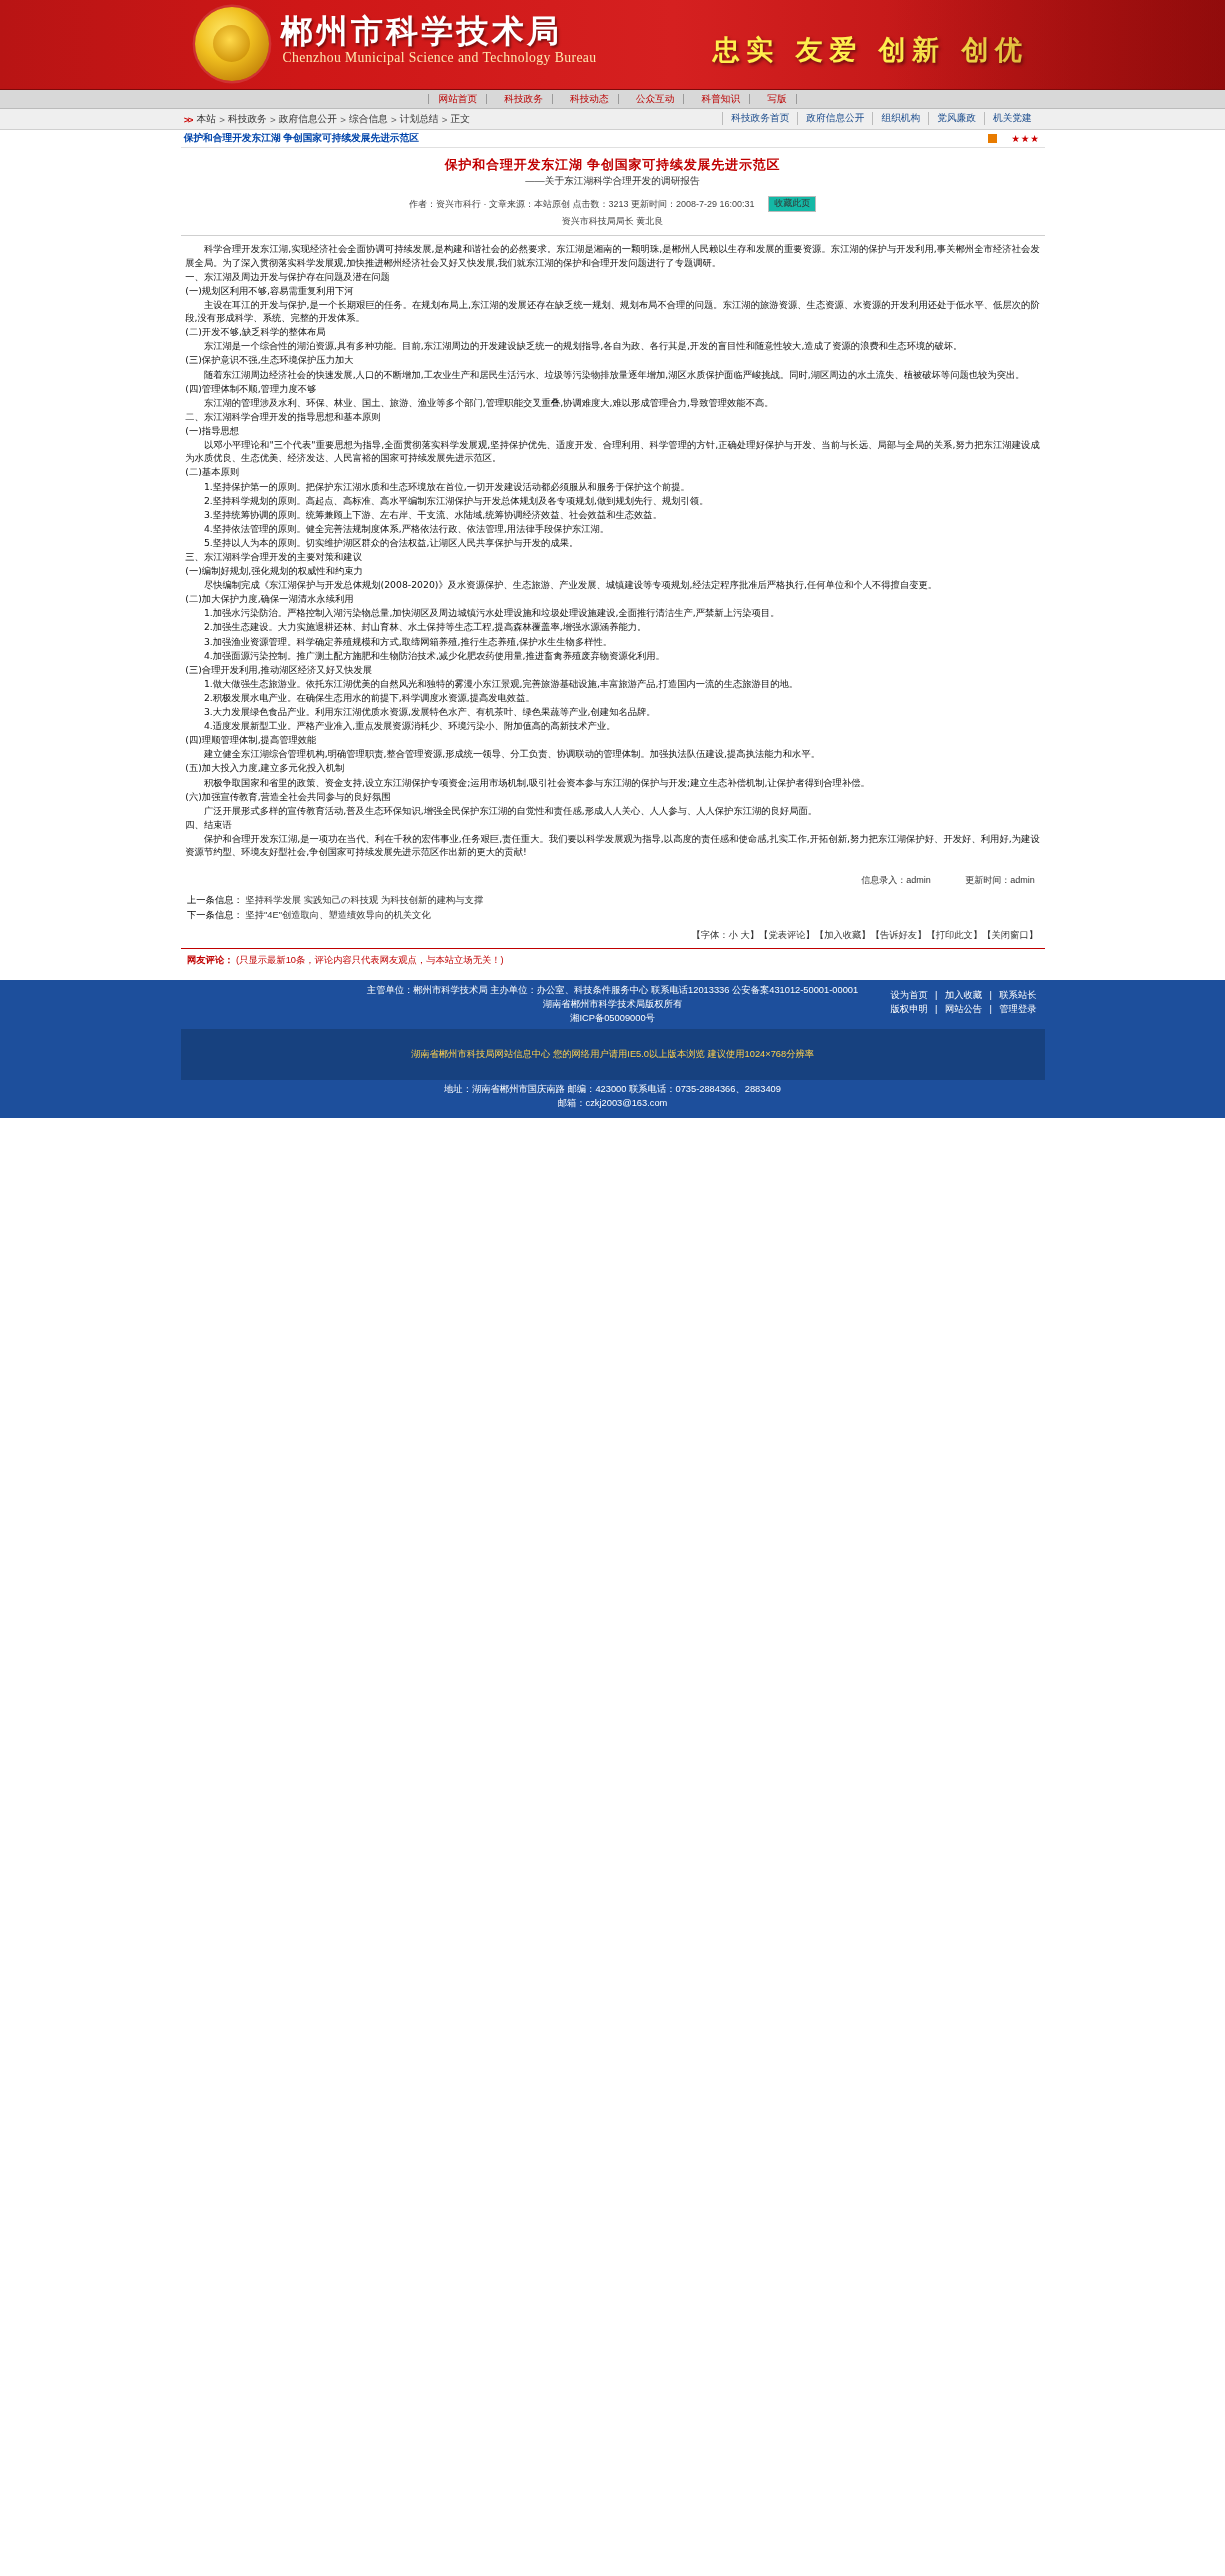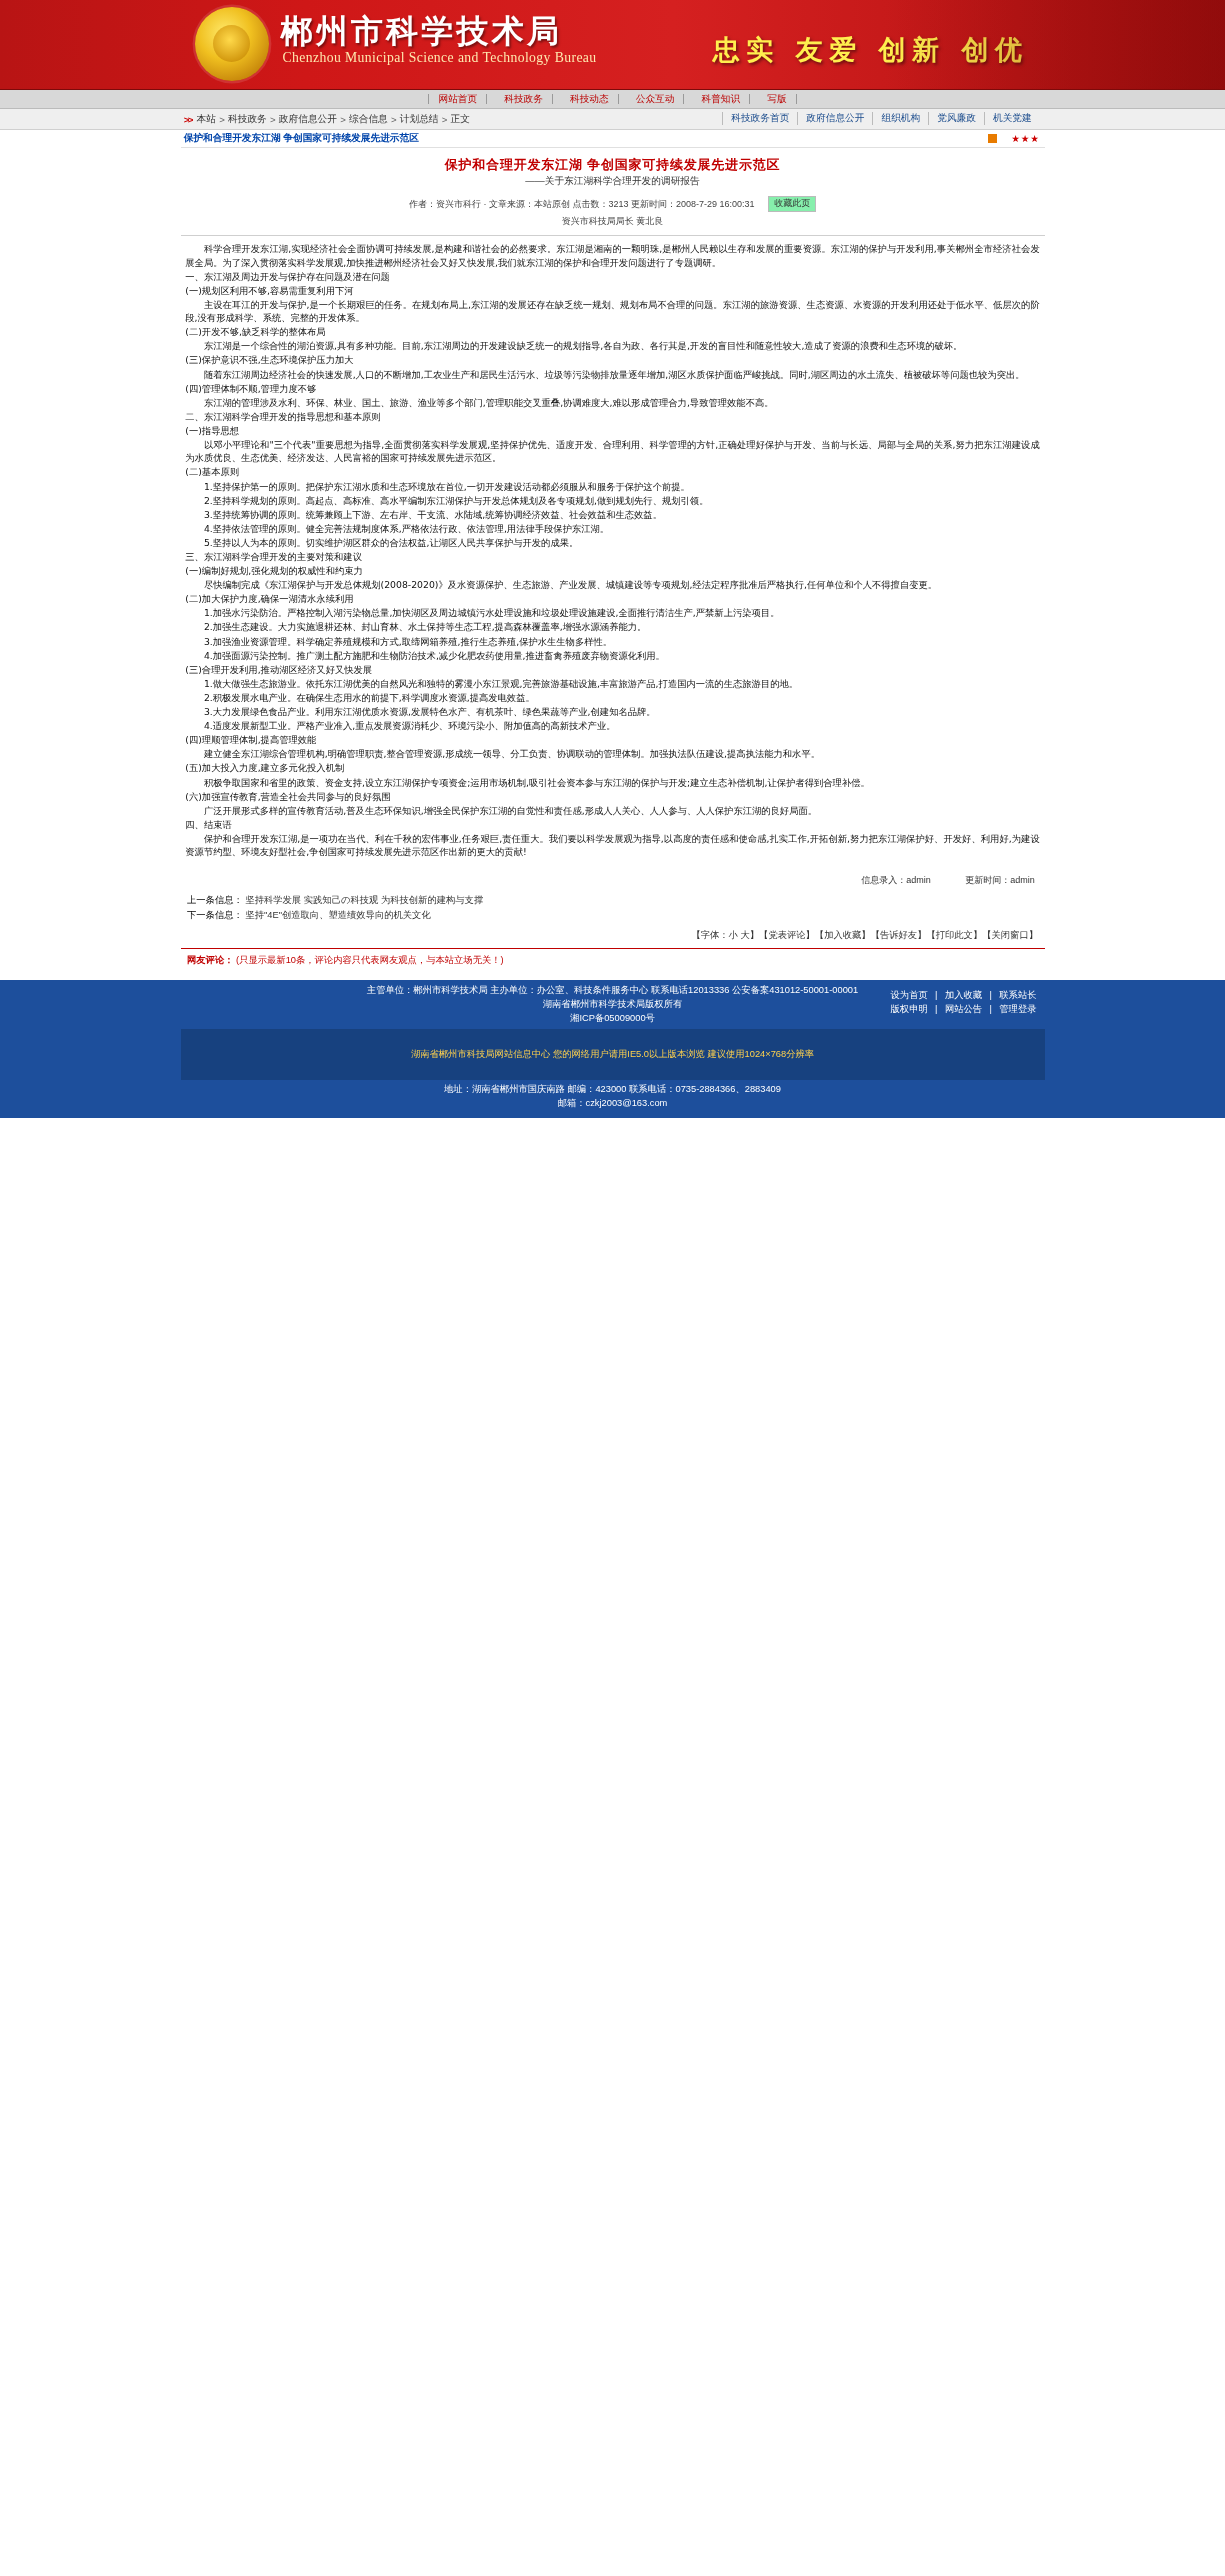--- a/index.html
+++ b/index.html
@@ -134,21 +134,21 @@
   .arthead { text-align: center; padding: 8px 0 1.6px; }
   .arthead .h1 {
     color: #c00000; font-weight: bold; font-size: 13px; letter-spacing: 0.8px;
   }
   .arthead .h2 { font-size: 9.7px; color: #333; margin-top: 1px; }
   .meta {
     text-align: center; font-size: 9px; color: #444; margin-top: 5.7px;
     position: relative;
   }
   .meta .fav {
-    display: inline-block; border: 0.8px solid #bbb; background: #86efac;
+    display: inline-block; border: 0.8px solid #bbb; background: #14b8a6;
     padding: 0.8px 4.8px; margin-left: 11.3px; color: #333; font-size: 9px;
   }
   .meta .src { display:block; margin-top: 3.2px; }
   .hr-line { border-top: 0.8px solid #cfcfcf; margin: 6.5px 0 3.2px; }
   
   .content {
     font-family: "DejaVu Sans", "Liberation Sans", sans-serif;
     font-size: 9.3px;
     line-height: 13.3px;
     color: #111;

